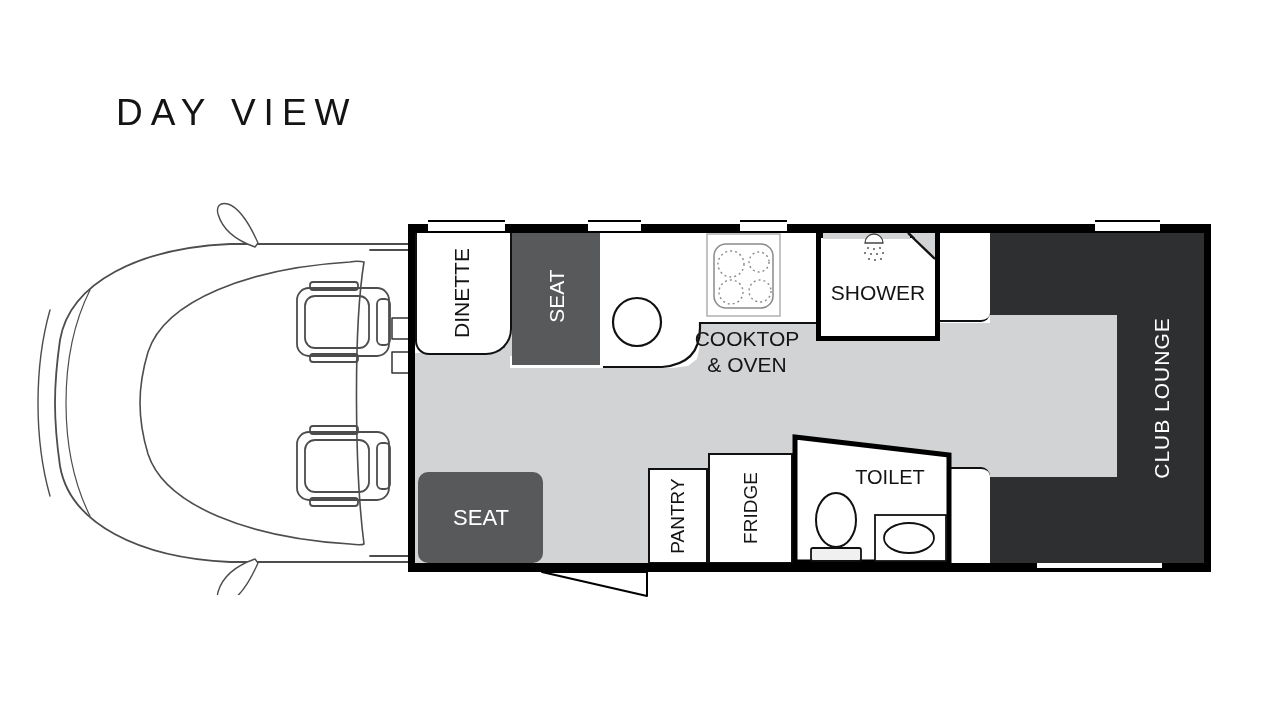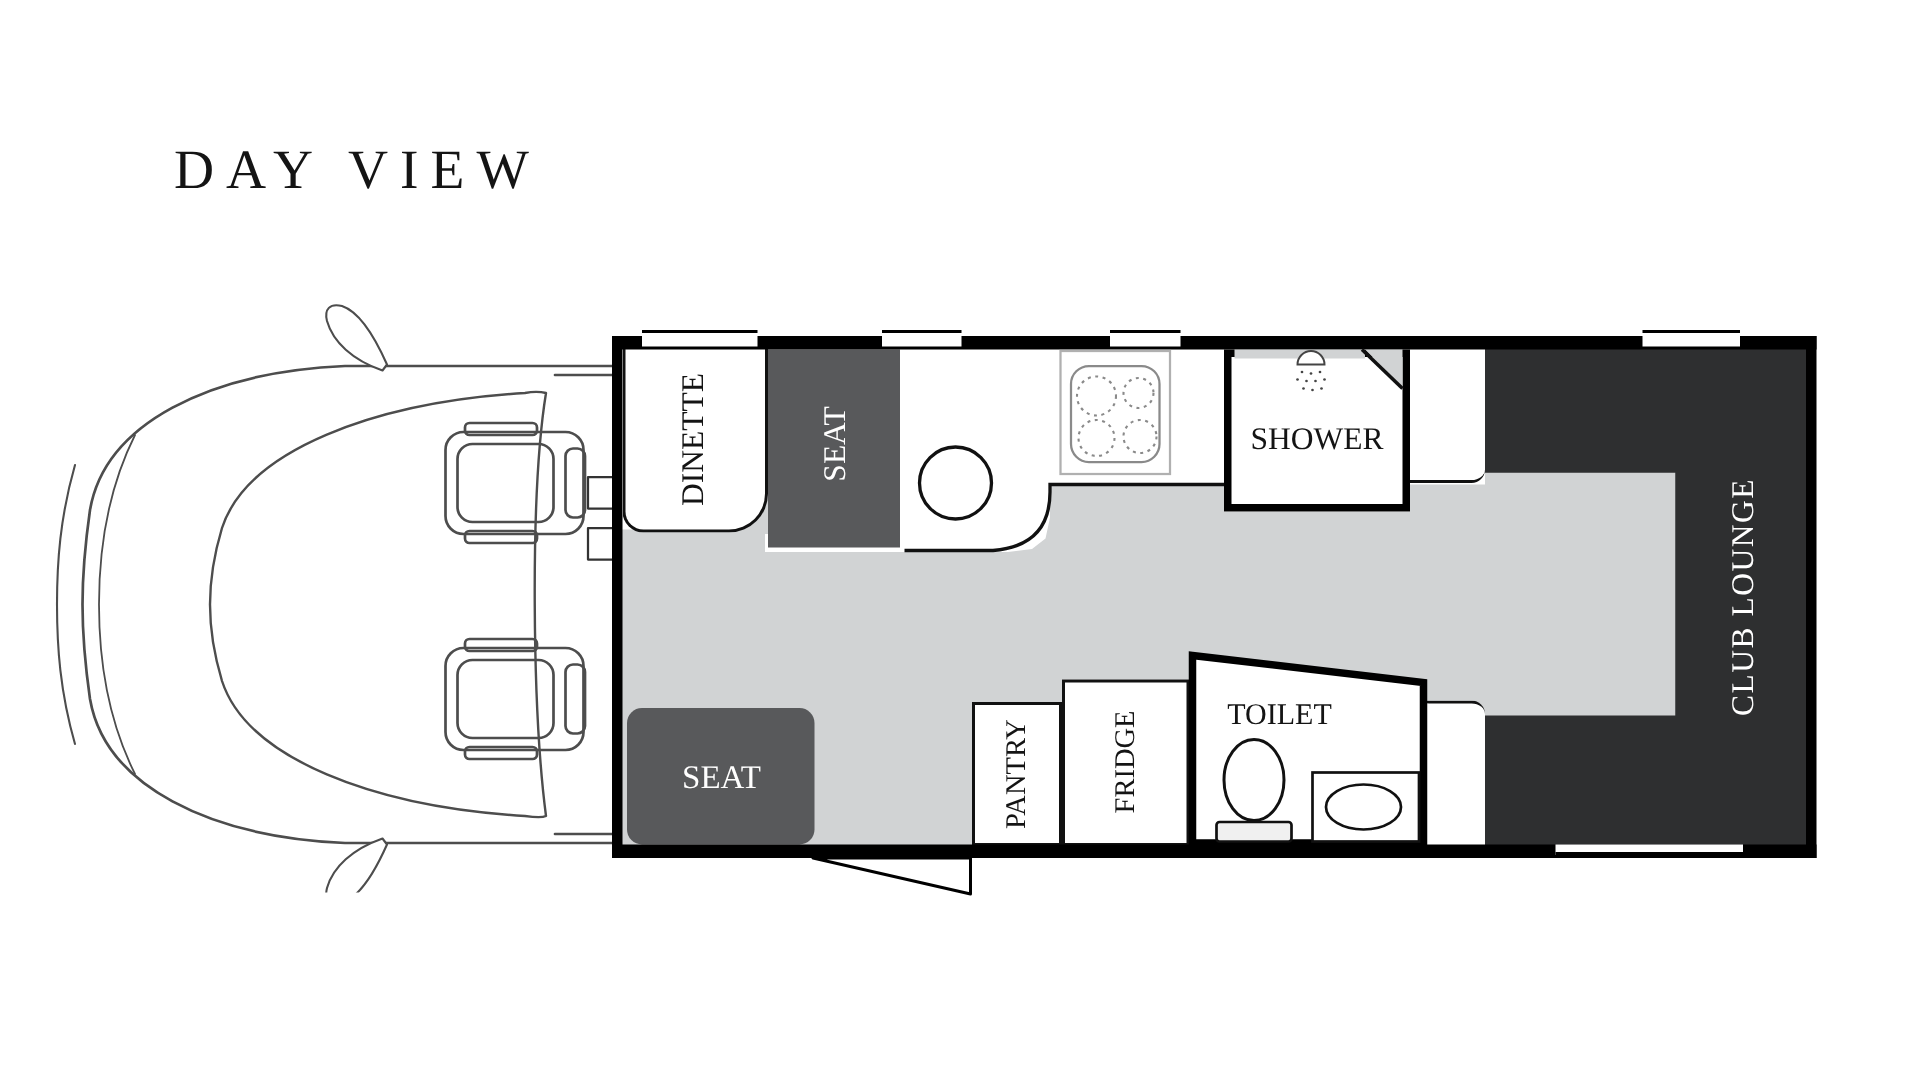--- a/index.html
+++ b/index.html
@@ -1,17 +1,17 @@
 <!DOCTYPE html>
 <html><head>
 <meta charset="utf-8">
 <style>
   html,body{margin:0;padding:0;background:#fff;}
   #stage{position:relative;width:1220px;height:720px;background:#fff;overflow:hidden;
-         font-family:Liberation Serif, serif;}
+         font-family:Liberation Sans, sans-serif;}
   .abs{position:absolute;}
   #title{left:116px;top:92px;font-size:37px;font-weight:300;letter-spacing:8px;color:#141414;}
   
   .wall{background:#000;}
   #wall-top{left:408px;top:224px;width:803px;height:9px;}
   #wall-bottom{left:408px;top:563px;width:803px;height:9px;}
   #wall-left{left:408px;top:224px;width:7px;height:348px;}
   #wall-right{left:1204px;top:224px;width:7px;height:348px;}
   .window-top{top:220px;height:9px;background:#fff;border-top:2px solid #000;}
   .window-bottom{top:563px;height:5px;background:#fff;border-bottom:2px solid #000;}
@@ -37,21 +37,21 @@
   .label.horiz{transform:translate(-50%,-50%);text-align:center;}
   .label.light{color:#fff;}
   #lbl-dinette{left:462px;top:293px;}
   #lbl-seat-front{left:557px;top:296px;}
   #lbl-cooktop{left:747px;top:352px;text-align:center;white-space:pre-line;line-height:26px;}
   #lbl-shower{left:878px;top:293px;}
   #lbl-lounge{left:1162px;top:398px;letter-spacing:1px;}
   #lbl-seat-entry{left:481px;top:518px;font-size:22px;}
   #lbl-pantry{left:678px;top:516px;font-size:19px;}
   #lbl-fridge{left:751px;top:508px;font-size:19px;}
-  #lbl-toilet{left:853px;top:477px;font-size:20px;}
+  #lbl-toilet{left:890px;top:477px;font-size:20px;}
   svg{display:block;}
 </style>
 </head>
 <body>
 
 <div id="stage">
 
   <div id="title" class="abs">DAY VIEW</div>
 
   <svg class="abs" style="left:25px;top:195px" width="395" height="400" viewBox="0 0 395 400">
@@ -149,20 +149,22 @@
       <g>
         <rect x="875" y="515" width="71" height="46" fill="#fff" stroke="#111" stroke-width="1.8"></rect>
         <ellipse cx="909" cy="538" rx="25" ry="15" fill="#fff" stroke="#111" stroke-width="1.8"></ellipse>
       </g>
     </g>
     <polygon points="542,572 647,572 647,596" fill="#fff" stroke="#000" stroke-width="2" stroke-linejoin="round"></polygon>
   </svg>
 
   <div class="abs label vert" id="lbl-dinette">DINETTE</div>
   <div class="abs label vert light" id="lbl-seat-front">SEAT</div>
+  <div class="abs label horiz" id="lbl-cooktop">COOKTOP
+&amp; OVEN</div>
   <div class="abs label horiz" id="lbl-shower">SHOWER</div>
   <div class="abs label vert light" id="lbl-lounge">CLUB LOUNGE</div>
   <div class="abs label horiz light" id="lbl-seat-entry">SEAT</div>
   <div class="abs label vert" id="lbl-pantry">PANTRY</div>
   <div class="abs label vert" id="lbl-fridge">FRIDGE</div>
   <div class="abs label horiz" id="lbl-toilet">TOILET</div>
 
 </div>
 
 </body></html>

